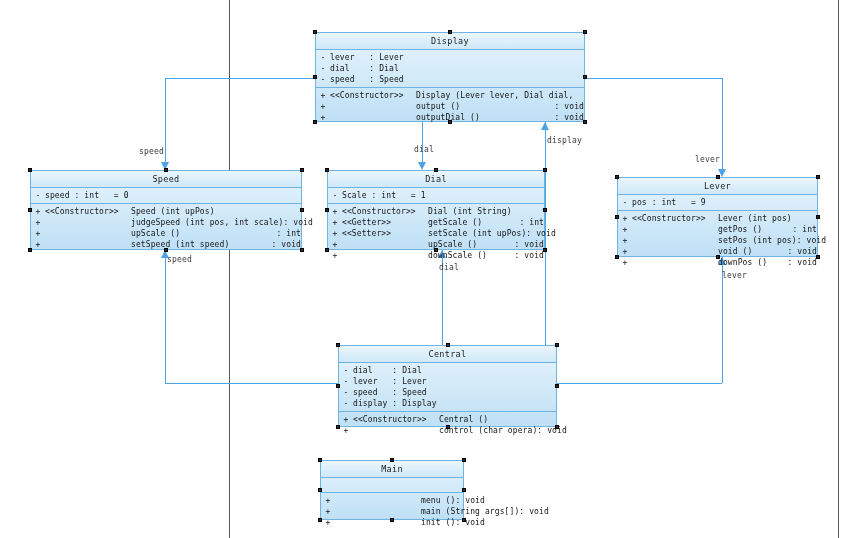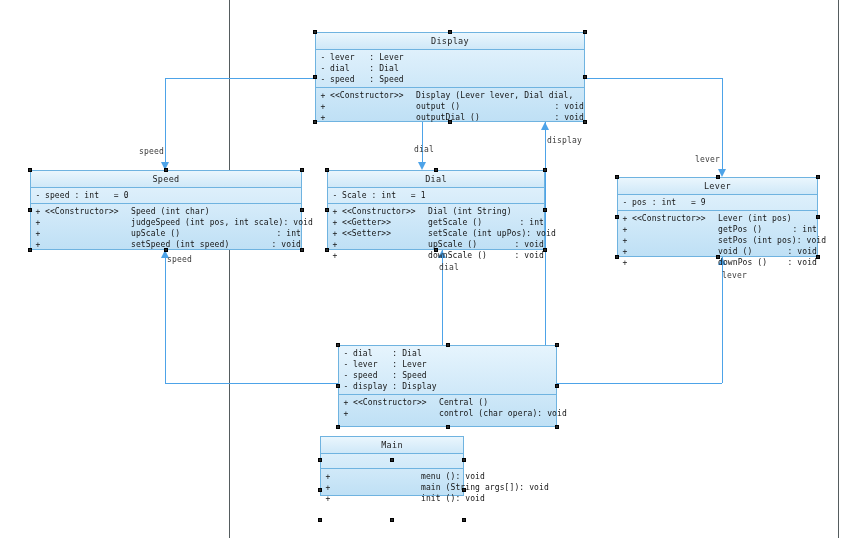--- a/index.html
+++ b/index.html
@@ -153,21 +153,21 @@
           <div class="row"><span class="vis">+</span><span class="ster" style="flex: 0 0 86px;"></span><span class="body">output ()</span><span class="ret">: void</span></div>
           <div class="row"><span class="vis">+</span><span class="ster" style="flex: 0 0 86px;"></span><span class="body">outputDial ()</span><span class="ret">: void</span></div>
         </div>
       </div>
       <div class="uml" style="left: 30px; top: 170px; width: 272px; height: 80px;">
         <div class="title">Speed</div>
         <div class="attrs">
           <div class="row"><span class="vis">-</span><span class="body">speed : int   = 0</span></div>
         </div>
         <div class="ops">
-          <div class="row"><span class="vis">+</span><span class="ster" style="flex: 0 0 86px;">&lt;&lt;Constructor&gt;&gt;</span><span class="body">Speed (int char)</span><span class="ret"></span></div>
+          <div class="row"><span class="vis">+</span><span class="ster" style="flex: 0 0 86px;">&lt;&lt;Constructor&gt;&gt;</span><span class="body">Speed (int upPos)</span><span class="ret"></span></div>
           <div class="row"><span class="vis">+</span><span class="ster" style="flex: 0 0 86px;"></span><span class="body">judgeSpeed (int pos, int scale)</span><span class="ret">: void</span></div>
           <div class="row"><span class="vis">+</span><span class="ster" style="flex: 0 0 86px;"></span><span class="body">upScale ()</span><span class="ret">: int</span></div>
           <div class="row"><span class="vis">+</span><span class="ster" style="flex: 0 0 86px;"></span><span class="body">setSpeed (int speed)</span><span class="ret">: void</span></div>
         </div>
       </div>
       <div class="uml" style="left: 327px; top: 170px; width: 218px; height: 80px;">
         <div class="title">Dial</div>
         <div class="attrs">
           <div class="row"><span class="vis">-</span><span class="body">Scale : int   = 1</span></div>
         </div>
@@ -186,32 +186,33 @@
         </div>
         <div class="ops">
           <div class="row"><span class="vis">+</span><span class="ster" style="flex: 0 0 86px;">&lt;&lt;Constructor&gt;&gt;</span><span class="body">Lever (int pos)</span><span class="ret"></span></div>
           <div class="row"><span class="vis">+</span><span class="ster" style="flex: 0 0 86px;"></span><span class="body">getPos ()</span><span class="ret">: int</span></div>
           <div class="row"><span class="vis">+</span><span class="ster" style="flex: 0 0 86px;"></span><span class="body">setPos (int pos)</span><span class="ret">: void</span></div>
           <div class="row"><span class="vis">+</span><span class="ster" style="flex: 0 0 86px;"></span><span class="body">void ()</span><span class="ret">: void</span></div>
           <div class="row"><span class="vis">+</span><span class="ster" style="flex: 0 0 86px;"></span><span class="body">downPos ()</span><span class="ret">: void</span></div>
         </div>
       </div>
       <div class="uml" style="left: 338px; top: 345px; width: 219px; height: 82px;">
+        <div class="title">Central</div>
         <div class="attrs">
           <div class="row"><span class="vis">-</span><span class="body">dial    : Dial</span></div>
           <div class="row"><span class="vis">-</span><span class="body">lever   : Lever</span></div>
           <div class="row"><span class="vis">-</span><span class="body">speed   : Speed</span></div>
           <div class="row"><span class="vis">-</span><span class="body">display : Display</span></div>
         </div>
         <div class="ops">
           <div class="row"><span class="vis">+</span><span class="ster" style="flex: 0 0 86px;">&lt;&lt;Constructor&gt;&gt;</span><span class="body">Central ()</span><span class="ret"></span></div>
           <div class="row"><span class="vis">+</span><span class="ster" style="flex: 0 0 86px;"></span><span class="body">control (char opera)</span><span class="ret">: void</span></div>
         </div>
       </div>
-      <div class="uml" style="left: 320px; top: 436px; width: 144px; height: 60px;">
+      <div class="uml" style="left: 320px; top: 460px; width: 144px; height: 60px;">
         <div class="title">Main</div>
         <div class="attrs"></div>
         <div class="ops">
           <div class="row"><span class="vis">+</span><span class="ster" style="flex: 0 0 86px;"></span><span class="body">menu ()</span><span class="ret">: void</span></div>
           <div class="row"><span class="vis">+</span><span class="ster" style="flex: 0 0 86px;"></span><span class="body">main (String args[])</span><span class="ret">: void</span></div>
           <div class="row"><span class="vis">+</span><span class="ster" style="flex: 0 0 86px;"></span><span class="body">init ()</span><span class="ret">: void</span></div>
         </div>
       </div>
     </div>
 

